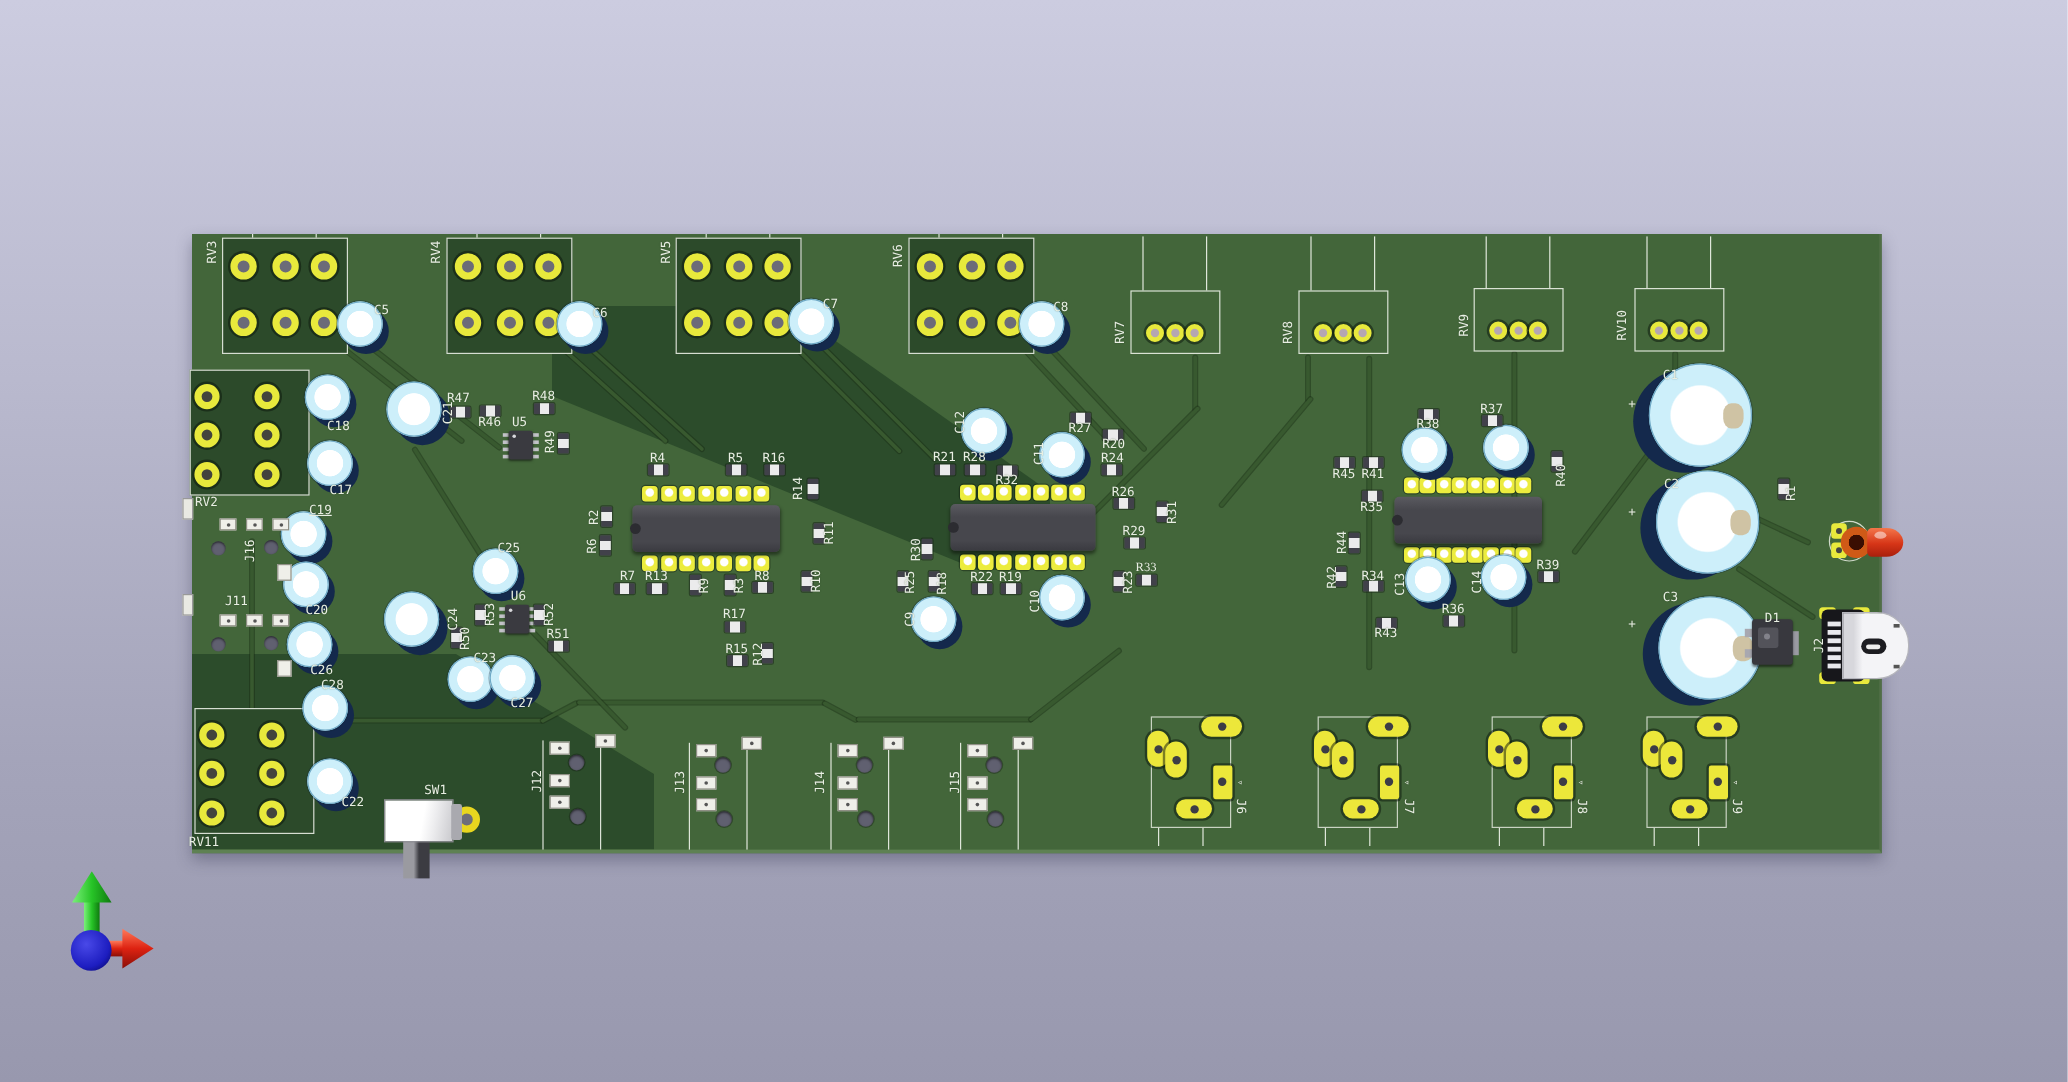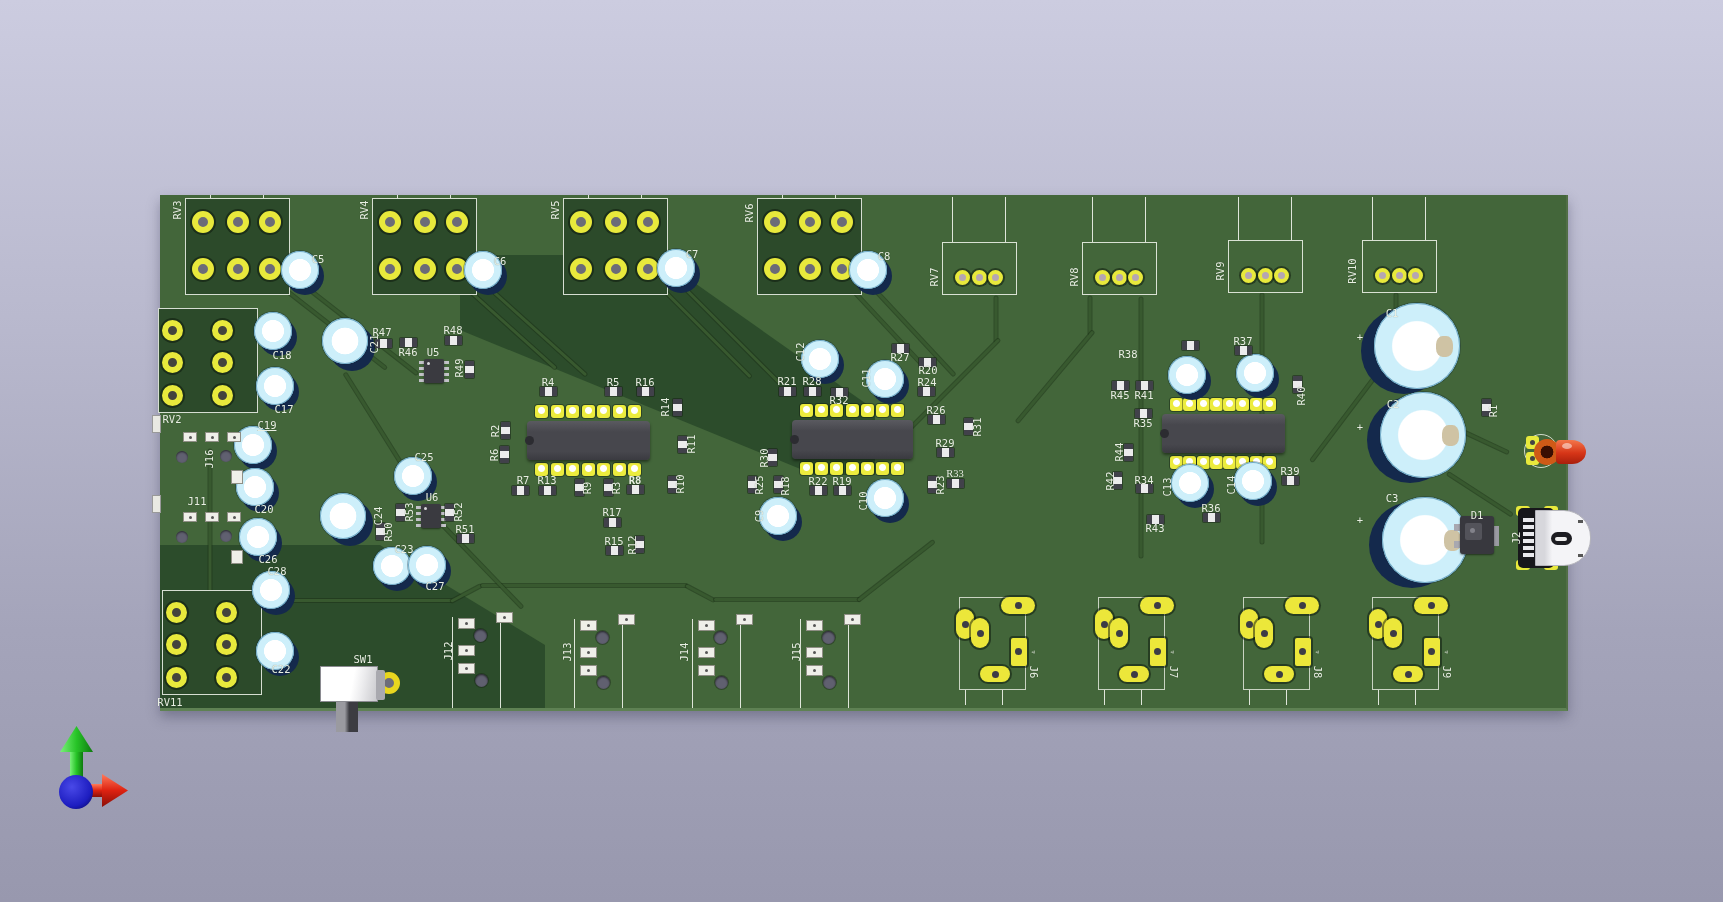--- a/index.html
+++ b/index.html
@@ -659,21 +659,21 @@
       <span class="lbl" style="left: 318px; top: 259px;">C5</span>
       <span class="lbl" style="left: 500px; top: 261px;">C6</span>
       <span class="lbl" style="left: 692px; top: 254px;">C7</span>
       <span class="lbl" style="left: 884px; top: 256px;">C8</span>
       <span class="lbl" style="left: 282px; top: 355px;">C18</span>
       <span class="lbl" style="left: 284px; top: 409px;">C17</span>
       <span class="lbl" style="left: 267px; top: 425px; text-decoration: underline;">C19</span>
       <span class="lbl" style="left: 264px; top: 509px;">C20</span>
       <span class="lbl" style="left: 268px; top: 559px;">C26</span>
       <span class="lbl" style="left: 277px; top: 571px;">C28</span>
-      <span class="lbl" style="left: 281px; top: 669px; text-align: center;">C22</span>
+      <span class="lbl" style="left: 294px; top: 669px; text-align: center;">C22</span>
       <span class="lbl" style="left: 374px; top: 344px; transform: translate(-50%, -50%) rotate(-90deg);">C21</span>
       <span class="lbl" style="left: 378px; top: 516px; transform: translate(-50%, -50%) rotate(-90deg);">C24</span>
       <span class="lbl" style="left: 424px; top: 457px;">C25</span>
       <span class="lbl" style="left: 404px; top: 549px;">C23</span>
       <span class="lbl" style="left: 435px; top: 586px;">C27</span>
       <span class="lbl" style="left: 800px; top: 352px; transform: translate(-50%, -50%) rotate(-90deg);">C12</span>
       <span class="lbl" style="left: 866px; top: 378px; transform: translate(-50%, -50%) rotate(-90deg);">C11</span>
       <span class="lbl" style="left: 863px; top: 501px; transform: translate(-50%, -50%) rotate(-90deg);">C10</span>
       <span class="lbl" style="left: 759px; top: 516px; transform: translate(-50%, -50%) rotate(-90deg);">C9</span>
       <span class="lbl" style="left: 1167px; top: 487px; transform: translate(-50%, -50%) rotate(-90deg);">C13</span>
@@ -708,42 +708,42 @@
       <span class="lbl" style="left: 613px; top: 382px;">R5</span>
       <span class="lbl" style="left: 645px; top: 382px;">R16</span>
       <span class="lbl" style="left: 665px; top: 407px; transform: translate(-50%, -50%) rotate(-90deg);">R14</span>
       <span class="lbl" style="left: 495px; top: 431px; transform: translate(-50%, -50%) rotate(-90deg);">R2</span>
       <span class="lbl" style="left: 494px; top: 455px; transform: translate(-50%, -50%) rotate(-90deg);">R6</span>
       <span class="lbl" style="left: 691px; top: 444px; transform: translate(-50%, -50%) rotate(-90deg);">R11</span>
       <span class="lbl" style="left: 523px; top: 480px;">R7</span>
       <span class="lbl" style="left: 547px; top: 480px;">R13</span>
       <span class="lbl" style="left: 587px; top: 488px; transform: translate(-50%, -50%) rotate(-90deg);">R9</span>
       <span class="lbl" style="left: 616px; top: 488px; transform: translate(-50%, -50%) rotate(-90deg);">R3</span>
-      <span class="lbl" style="left: 635px; top: 480px; font-weight: bold;">R8</span>
+      <span class="lbl" style="left: 635px; top: 480px;">R8</span>
       <span class="lbl" style="left: 680px; top: 484px; transform: translate(-50%, -50%) rotate(-90deg);">R10</span>
       <span class="lbl" style="left: 612px; top: 512px;">R17</span>
       <span class="lbl" style="left: 614px; top: 541px;">R15</span>
       <span class="lbl" style="left: 632px; top: 545px; transform: translate(-50%, -50%) rotate(-90deg);">R12</span>
       <span class="lbl" style="left: 787px; top: 381px;">R21</span>
       <span class="lbl" style="left: 812px; top: 381px;">R28</span>
       <span class="lbl" style="left: 839px; top: 400px;">R32</span>
       <span class="lbl" style="left: 900px; top: 357px;">R27</span>
       <span class="lbl" style="left: 928px; top: 370px;">R20</span>
       <span class="lbl" style="left: 927px; top: 382px;">R24</span>
       <span class="lbl" style="left: 936px; top: 410px;">R26</span>
       <span class="lbl" style="left: 977px; top: 427px; transform: translate(-50%, -50%) rotate(-90deg);">R31</span>
       <span class="lbl" style="left: 945px; top: 443px;">R29</span>
       <span class="lbl" style="left: 955px; top: 474px; font-family: Liberation Serif, serif;">R33</span>
       <span class="lbl" style="left: 940px; top: 485px; transform: translate(-50%, -50%) rotate(-90deg);">R23</span>
       <span class="lbl" style="left: 764px; top: 458px; transform: translate(-50%, -50%) rotate(-90deg);">R30</span>
       <span class="lbl" style="left: 759px; top: 485px; transform: translate(-50%, -50%) rotate(-90deg);">R25</span>
       <span class="lbl" style="left: 785px; top: 486px; transform: translate(-50%, -50%) rotate(-90deg);">R18</span>
       <span class="lbl" style="left: 818px; top: 481px;">R22</span>
       <span class="lbl" style="left: 842px; top: 481px;">R19</span>
-      <span class="lbl" style="left: 1128px; top: 354px;">R38</span>
+      <span class="lbl" style="left: 1190px; top: 354px;">R38</span>
       <span class="lbl" style="left: 1243px; top: 341px;">R37</span>
       <span class="lbl" style="left: 1120px; top: 395px;">R45</span>
       <span class="lbl" style="left: 1144px; top: 395px;">R41</span>
       <span class="lbl" style="left: 1301px; top: 396px; transform: translate(-50%, -50%) rotate(-90deg);">R40</span>
       <span class="lbl" style="left: 1143px; top: 423px;">R35</span>
       <span class="lbl" style="left: 1119px; top: 452px; transform: translate(-50%, -50%) rotate(-90deg);">R44</span>
       <span class="lbl" style="left: 1110px; top: 481px; transform: translate(-50%, -50%) rotate(-90deg);">R42</span>
       <span class="lbl" style="left: 1144px; top: 480px;">R34</span>
       <span class="lbl" style="left: 1211px; top: 508px;">R36</span>
       <span class="lbl" style="left: 1290px; top: 471px;">R39</span>

